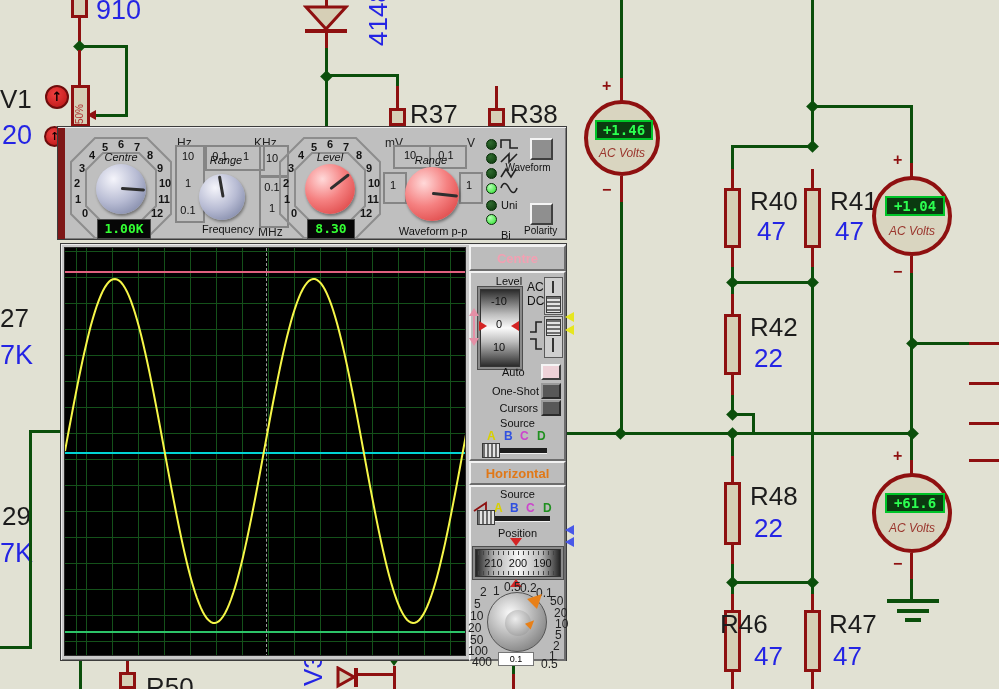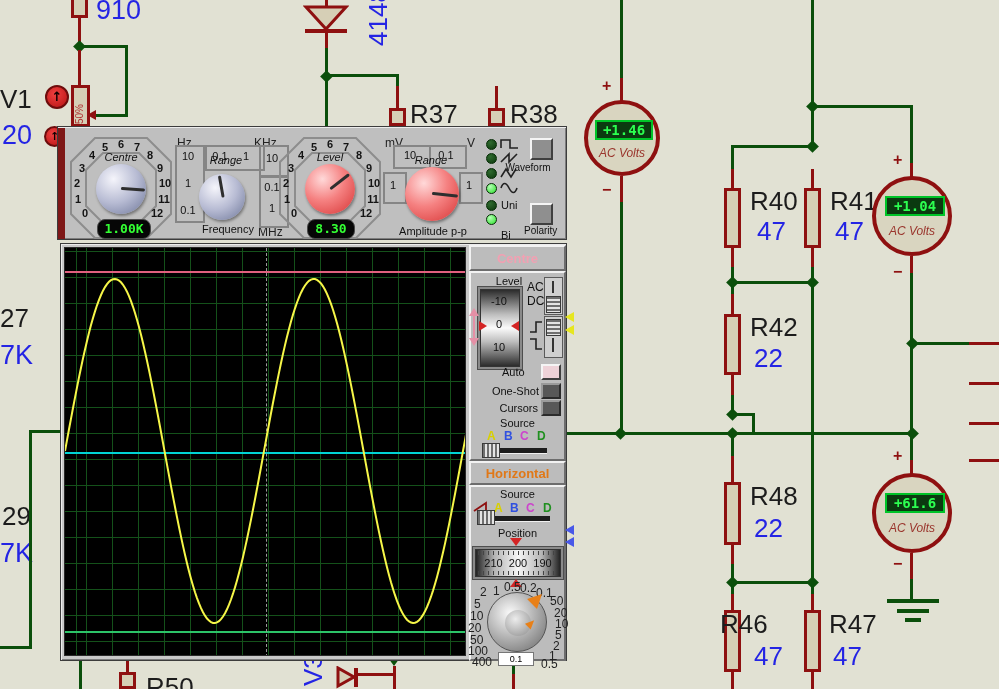--- a/index.html
+++ b/index.html
@@ -29,21 +29,21 @@
   .boxtitle{position:absolute;width:97px;text-align:center;font-weight:bold;font-size:13px}
   .sm{position:absolute;font-size:11px;color:#111;line-height:1;white-space:nowrap}
   .cc{text-align:center}
   .it{font-style:italic}
   .kn{position:absolute;width:16px;text-align:center;font:bold 11px "Liberation Sans",sans-serif;color:#141414}
   .knob{position:absolute;border-radius:50%;box-shadow:1px 2px 3px rgba(0,0,0,.4)}
   .kgray{background:radial-gradient(circle at 35% 30%,#f5f5fb,#b7bbd3 50%,#7e86a6 88%)}
   .kred{background:radial-gradient(circle at 35% 30%,#ffd9d9,#f58181 45%,#dd4444 88%)}
   .ptr{position:absolute;height:3px;background:#2e2e2e;transform-origin:1px 50%;border-radius:2px}
   .lcds{position:absolute;background:#060606;color:#33ff33;font:bold 13px "DejaVu Sans Mono",monospace;
-        text-align:center;border-radius:8px;border:1px solid #4a4a4a;line-height:17px}
+        text-align:center;border-radius:0;border:1px solid #4a4a4a;line-height:17px}
   .led{position:absolute;width:9px;height:9px;border-radius:50%;border:1px solid #052c05}
   .ledoff{background:radial-gradient(circle at 35% 30%,#2f6b2f,#0c380c)}
   .ledon{background:radial-gradient(circle at 35% 30%,#b4ffb4,#2ae02a)}
   .gbtn{position:absolute;border:2px solid;border-color:#f4f4f4 #3f3f3f #3f3f3f #f4f4f4;box-sizing:border-box}
   .sldtrack{position:absolute;background:#1d1d1d;border-bottom:1px solid #f0f0f0}
   .sldknob{position:absolute;border:1px solid #3a3a3a;
            background:repeating-linear-gradient(90deg,#6f6f6f 0 2px,#e4e4e4 2px 4px)}
   .vridge{background:repeating-linear-gradient(180deg,#6f6f6f 0 2px,#e4e4e4 2px 4px);border:1px solid #3a3a3a;position:absolute}
   .tri{position:absolute;width:0;height:0}
   .d10{font-size:10px}
@@ -293,21 +293,21 @@
     <div class="abs" style="left:429px;top:145px;width:34px;height:20px;border:2px solid #858585"></div>
     <div class="abs" style="left:383px;top:172px;width:20px;height:28px;border:2px solid #858585"></div>
     <div class="abs" style="left:459px;top:172px;width:20px;height:28px;border:2px solid #858585"></div>
     <span class="sm cc" style="left:395px;top:150px;width:30px">10</span>
     <span class="sm cc" style="left:431px;top:150px;width:30px">0.1</span>
     <span class="sm cc" style="left:385px;top:180px;width:16px">1</span>
     <span class="sm cc" style="left:461px;top:180px;width:16px">1</span>
     <span class="sm it cc" style="left:405px;top:155px;width:52px">Range</span>
     <div class="knob kred" style="left:405px;top:167px;width:54px;height:54px"></div>
     <i class="ptr" style="left:432px;top:192px;width:26px;transform:rotate(6deg)"></i>
-    <span class="sm cc" style="left:390px;top:226px;width:86px">Amplitude p-p</span>
+    <span class="sm cc" style="left:390px;top:226px;width:86px">Waveform p-p</span>
 
     <i class="led ledoff" style="left:486px;top:139px"></i>
     <i class="led ledoff" style="left:486px;top:153px"></i>
     <i class="led ledoff" style="left:486px;top:168px"></i>
     <i class="led ledon" style="left:486px;top:183px"></i>
     <svg style="position:absolute;left:500px;top:137px" width="20" height="13">
         <path d="M1 11 V3 H10 V11 H18" fill="none" stroke="#222" stroke-width="1.6"></path>
       </svg>
     <svg style="position:absolute;left:500px;top:151px" width="20" height="13">
         <path d="M1 11 L9 3 L9 11 L17 3" fill="none" stroke="#222" stroke-width="1.6"></path>

